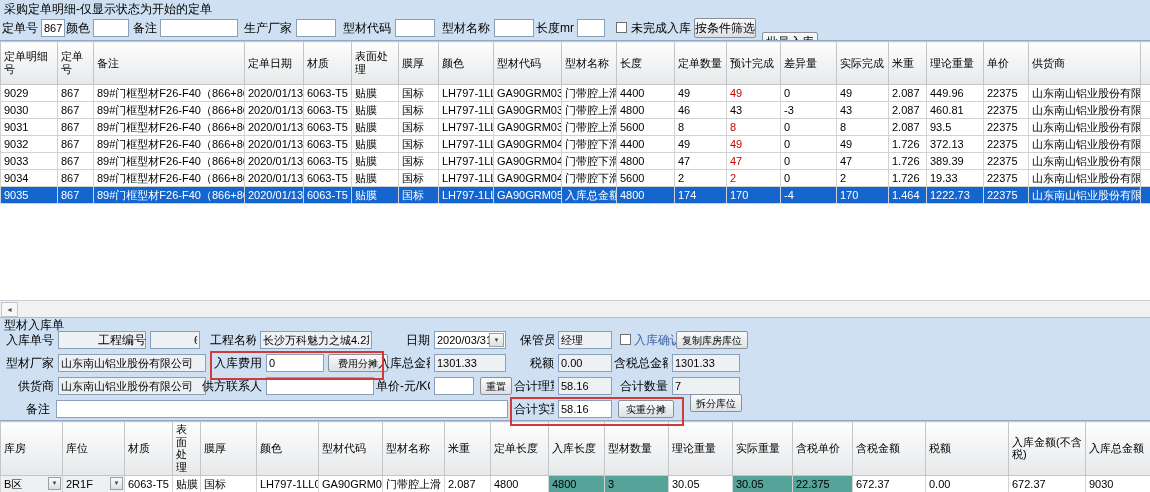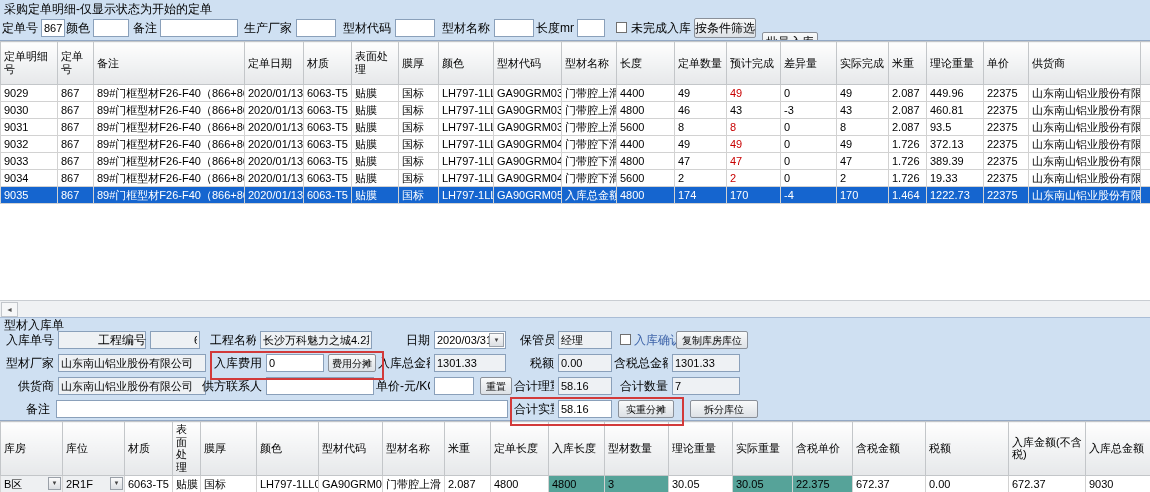--- a/index.html
+++ b/index.html
@@ -292,21 +292,21 @@
     <span class="lbl" style="left:520px;top:13px;width:34px">保管员</span>
     <input class="fld ro" style="left: 558px; top: 13px; width: 54px;" value="经理">
     <span class="ckbox" style="left:620px;top:16px"></span>
     <span class="lbl la bluetext" style="left:634px;top:13px;width:54px">入库确认</span>
     <button class="btn sm" style="left:676px;top:13px;width:72px">复制库房库位</button>
 
     <span class="lbl" style="left:2px;top:36px;width:52px">型材厂家</span>
     <input class="fld ro" style="left: 58px; top: 36px; width: 148px;" value="山东南山铝业股份有限公司">
     <span class="lbl" style="left:214px;top:36px;width:48px">入库费用</span>
     <input class="fld" style="left: 266px; top: 36px; width: 58px;" value="0">
-    <button class="btn sm" style="left:328px;top:36px;width:48px">费用分摊</button>
+    <button class="btn sm" style="left:328px;top:36px;width:60px">费用分摊</button>
     <div class="redbox" style="left:210px;top:33px;width:170px;height:25px"></div>
     <span class="lbl" style="left:378px;top:36px;width:52px">入库总金额</span>
     <input class="fld ro" style="left: 434px; top: 36px; width: 72px;" value="1301.33">
     <span class="lbl" style="left:520px;top:36px;width:34px">税额</span>
     <input class="fld ro" style="left: 558px; top: 36px; width: 54px;" value="0.00">
     <span class="lbl" style="left:614px;top:36px;width:54px">含税总金额</span>
     <input class="fld ro" style="left: 672px; top: 36px; width: 68px;" value="1301.33">
 
     <span class="lbl" style="left:2px;top:59px;width:52px">供货商</span>
     <input class="fld ro" style="left: 58px; top: 59px; width: 148px;" value="山东南山铝业股份有限公司">
@@ -319,21 +319,21 @@
     <input class="fld ro" style="left: 558px; top: 59px; width: 54px;" value="58.16">
     <span class="lbl" style="left:616px;top:59px;width:52px">合计数量</span>
     <input class="fld ro" style="left: 672px; top: 59px; width: 68px;" value="7">
 
     <span class="lbl" style="left:24px;top:82px;width:26px">备注</span>
     <input class="fld" style="left: 56px; top: 82px; width: 452px;" value="">
     <span class="lbl" style="left:514px;top:82px;width:40px">合计实重</span>
     <input class="fld" style="left: 558px; top: 82px; width: 54px;" value="58.16">
     <button class="btn sm" style="left:618px;top:82px;width:56px">实重分摊</button>
     <div class="redbox" style="left:510px;top:79px;width:170px;height:25px"></div>
-    <button class="btn sm" style="left:690px;top:82px;width:68px">拆分库位</button>
+    <button class="btn sm" style="left:690px;top:76px;width:52px">拆分库位</button>
 
     <div class="inb-grid">
       <table class="tbl inb-tbl">
         <colgroup>
           <col style="width:62px">
             <col style="width:62px">
             <col style="width:48px">
             <col style="width:28px">
           <col style="width:56px">
             <col style="width:62px">

